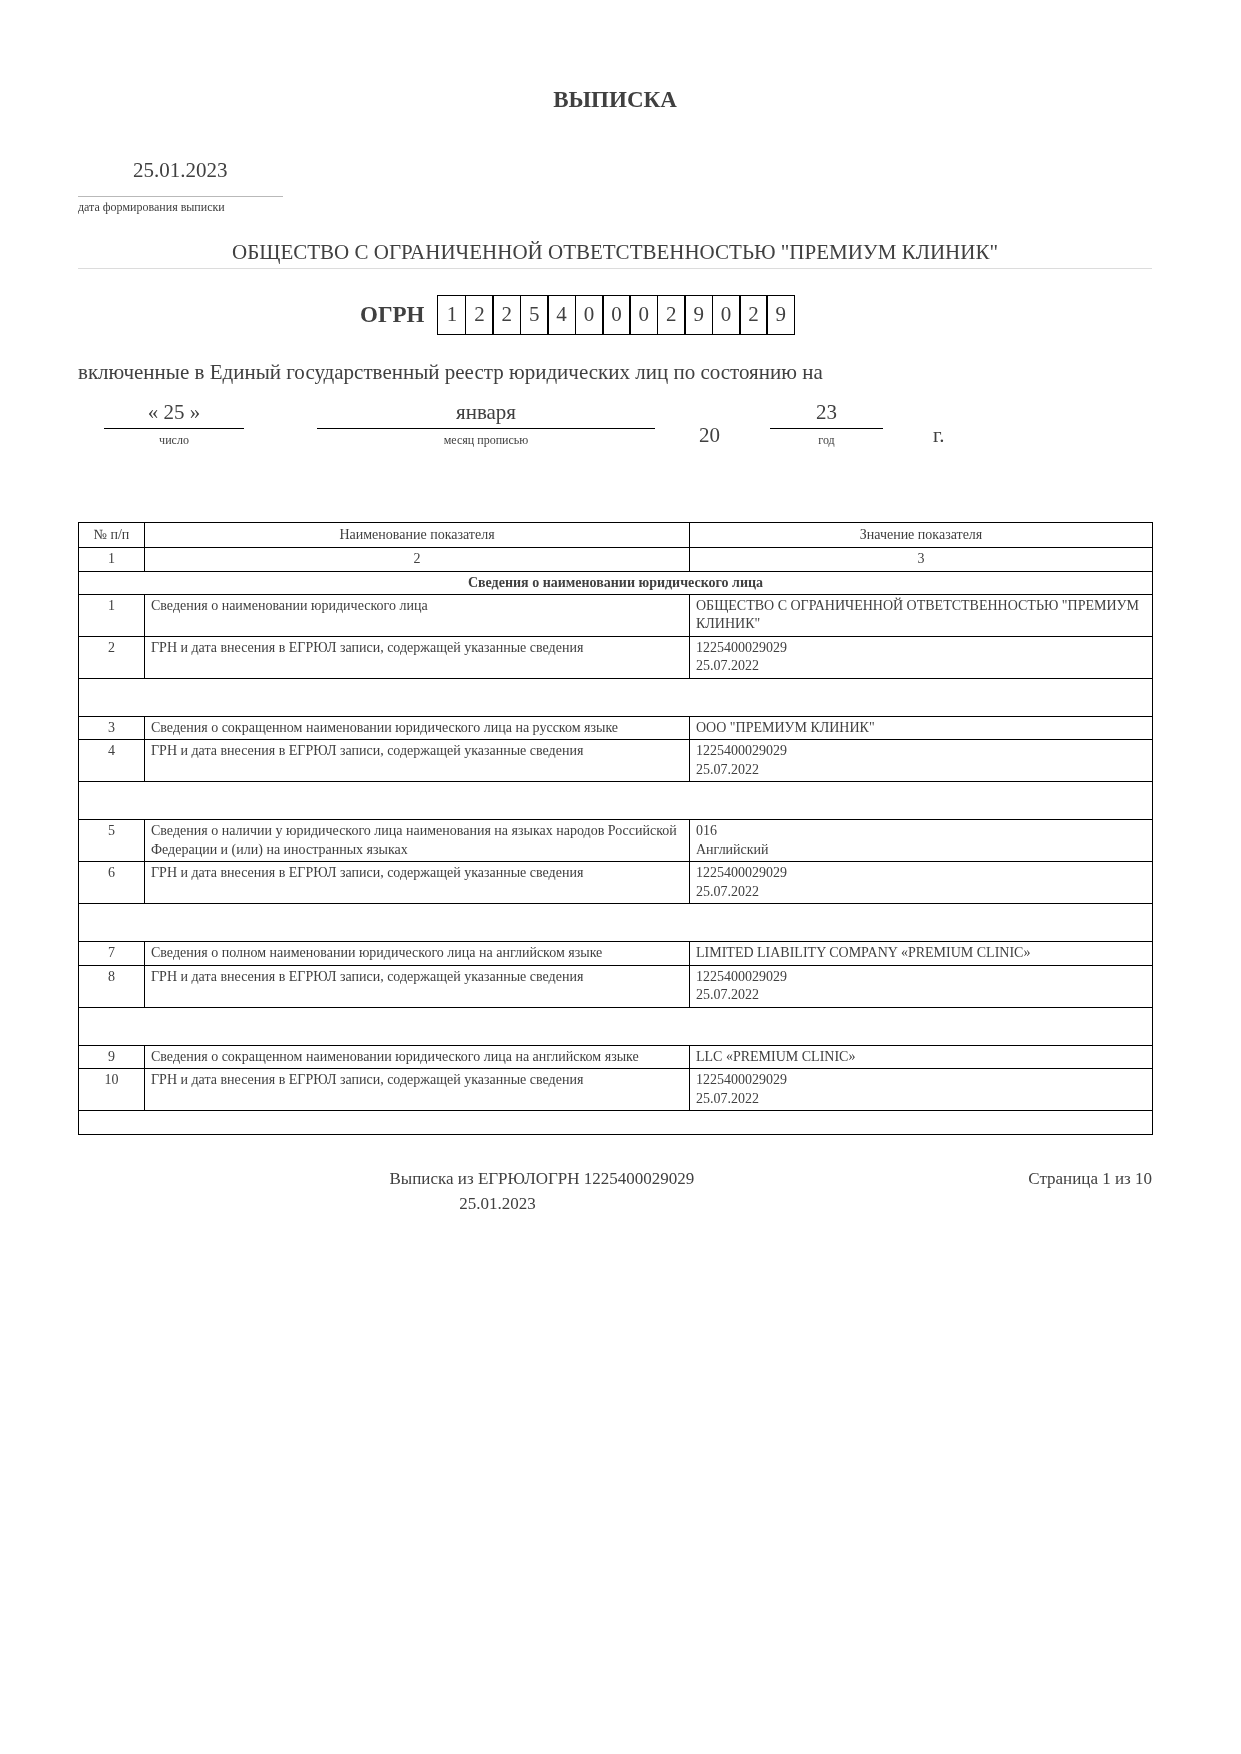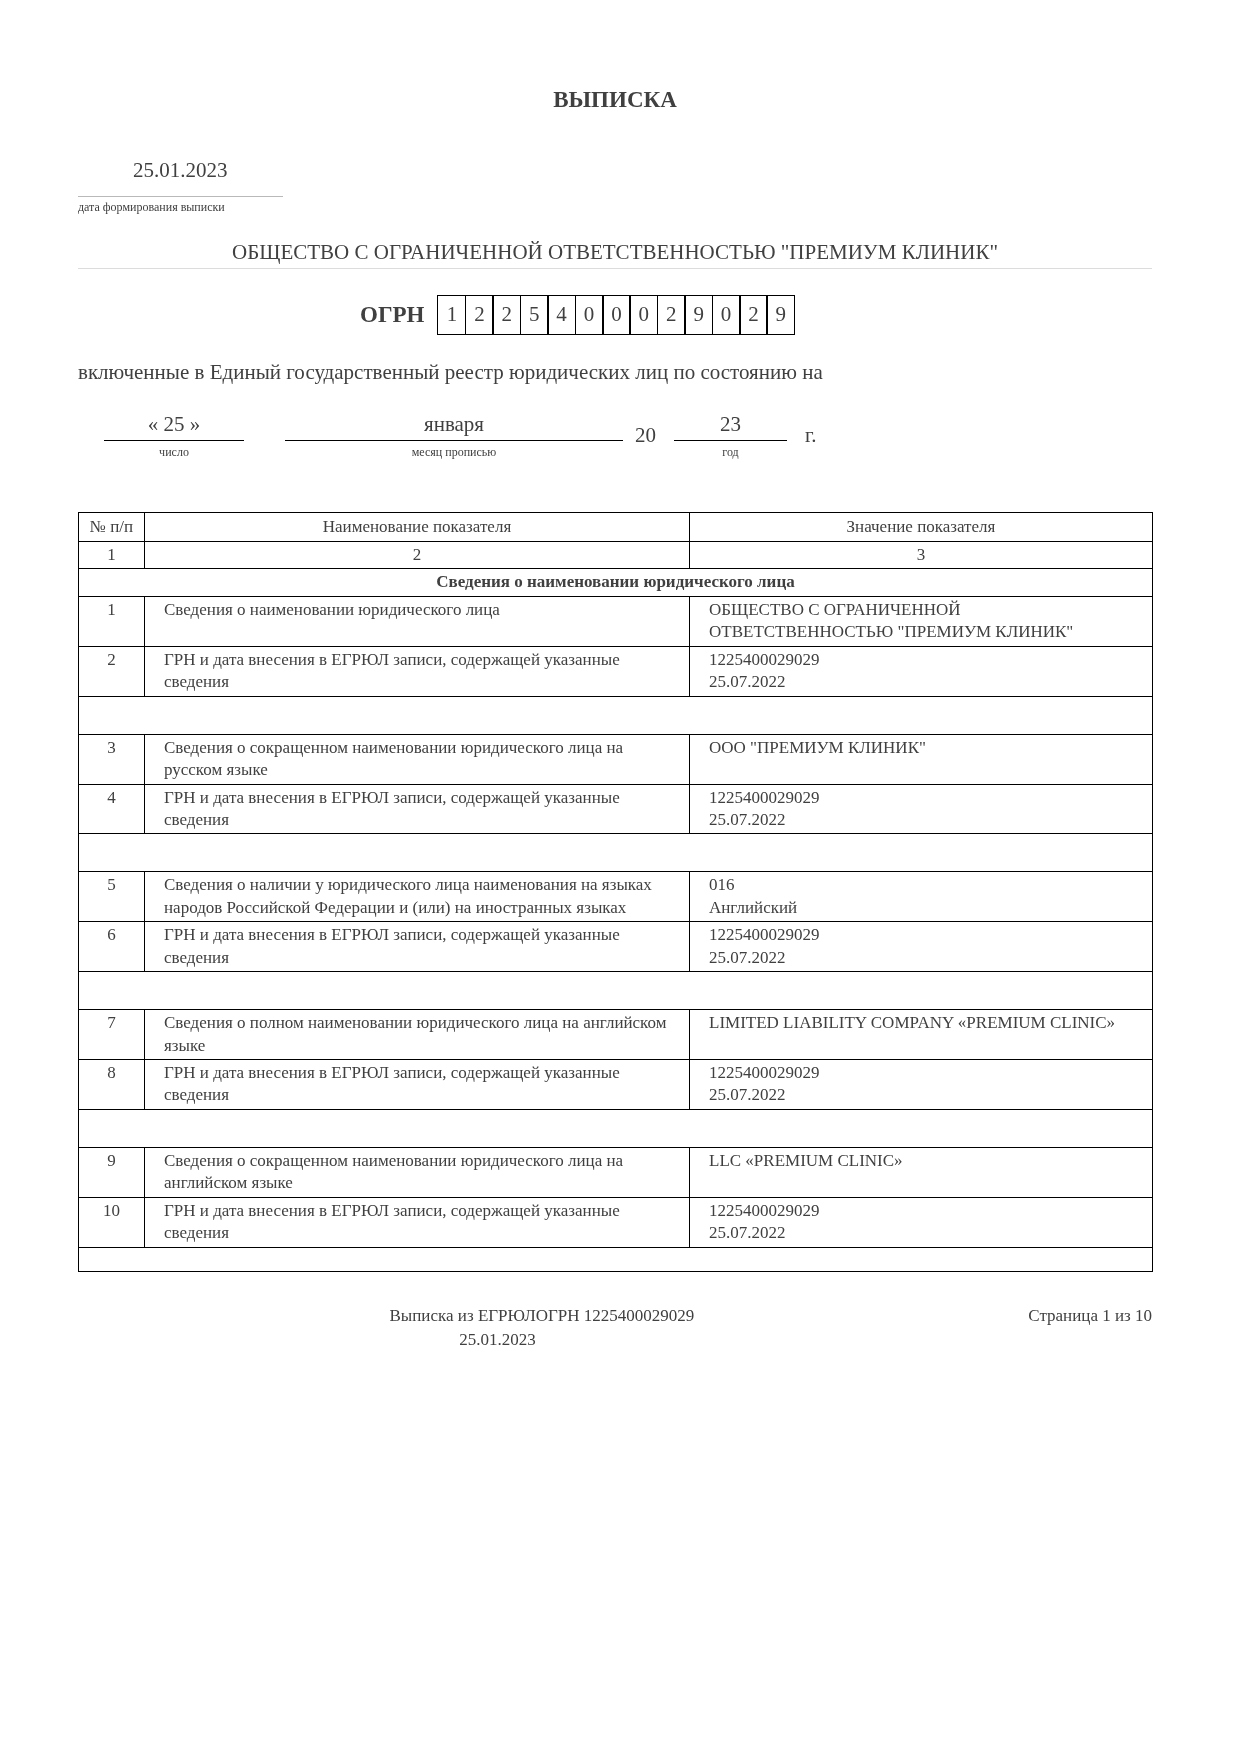--- a/index.html
+++ b/index.html
@@ -33,37 +33,37 @@
   .ogrn-boxes .box {
     width: 29px; height: 40px;
     border: 1.6px solid #000;
     display: flex; align-items: center; justify-content: center;
     font-size: 21px;
   }
   .ogrn-boxes .box + .box { margin-left: -1.6px; }
 
   .included { font-size: 21px; margin-top: 25px; }
 
-  .dateline { display: flex; align-items: center; margin-top: 27px; font-size: 21px; }
+  .dateline { display: flex; align-items: flex-end; margin-top: 15px; font-size: 21px; gap: 32px; }
   .dfield { text-align: center; }
   .dfield .dval { display: block; border-bottom: 1.6px solid #000; padding-bottom: 3px; }
   .dfield .dlbl { display: block; font-size: 12px; margin-top: 4px; }
   .df-day { margin-left: 26px; width: 140px; }
   .df-month { margin-left: 41px; width: 338px; }
   .d-century { margin-left: 12px; }
   .df-year { margin-left: 18px; width: 113px; }
   .d-suffix { margin-left: 18px; }
 
-  table.egrul { width: 100%; border-collapse: collapse; table-layout: fixed; margin-top: 52px; font-size: 17px; }
+  table.egrul { width: 100%; border-collapse: collapse; table-layout: fixed; margin-top: 74px; font-size: 14px; }
   table.egrul col.c1 { width: 66px; }
   table.egrul col.c2 { width: 545px; }
   table.egrul col.c3 { width: 463px; }
   table.egrul th, table.egrul td {
     border: 1.7px solid #000;
-    padding: 2px 19px;
+    padding: 2px 6px;
     vertical-align: top;
     line-height: 1.32;
     font-weight: normal;
     text-align: left;
     overflow: hidden;
   }
   table.egrul th { text-align: center; padding: 3px 2px; }
   table.egrul td.num { text-align: center; }
   table.egrul tr.colnums td { text-align: center; padding: 2px; }
   table.egrul tr.section td { font-weight: bold; text-align: center; }

